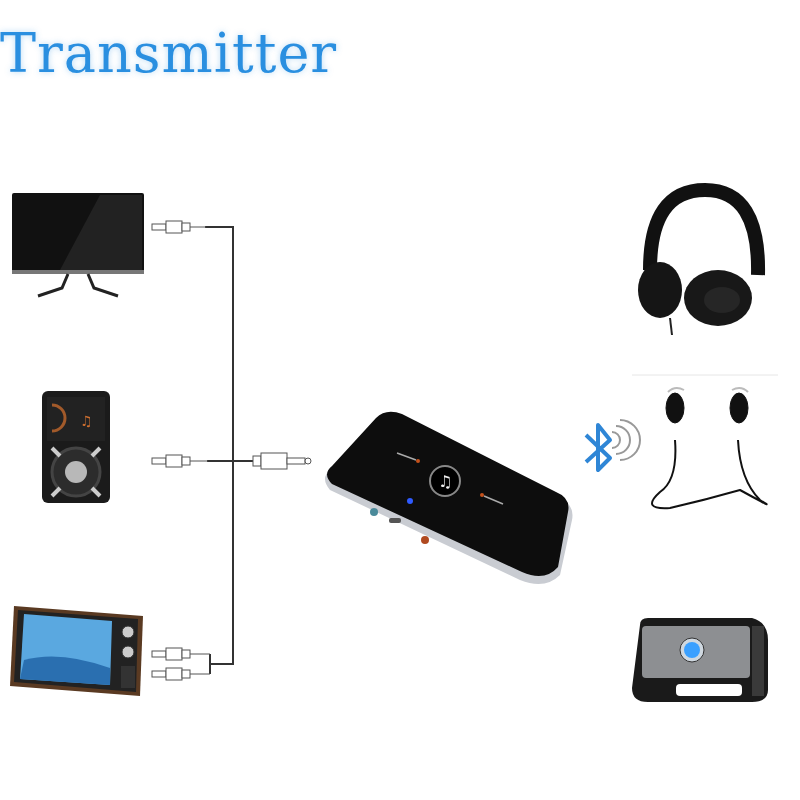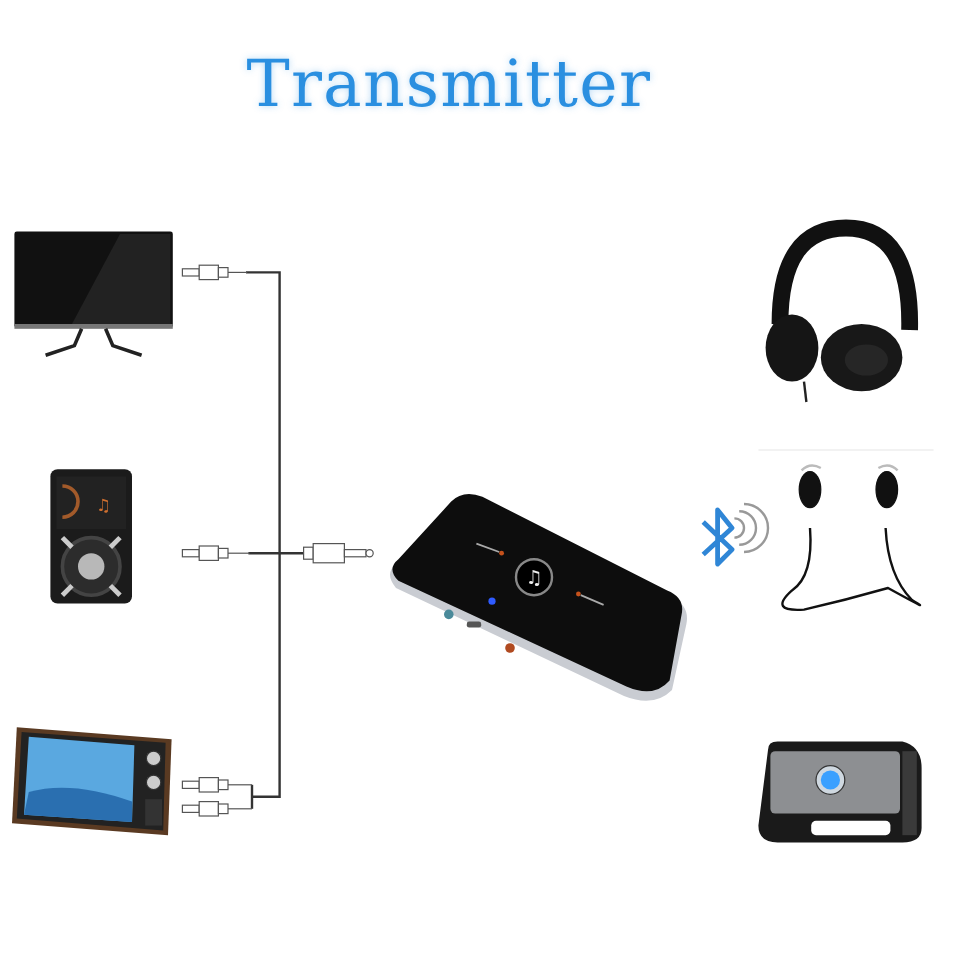--- a/index.html
+++ b/index.html
@@ -1,18 +1,18 @@
 <!DOCTYPE html>
 <html><head>
 <meta charset="utf-8">
 <style>
   html, body { margin: 0; padding: 0; background: #ffffff; }
   body { width: 800px; height: 800px; position: relative; overflow: hidden; font-family: "DejaVu Serif", serif; }
   .title {
-    position: absolute; left: 0; top: 38px; width: 748px; text-align: center;
+    position: absolute; left: 0; top: 22px; width: 748px; text-align: left;
     font-family: "DejaVu Serif", "Liberation Serif", serif;
     font-size: 54px; letter-spacing: 1px; color: #2a8fe0;
     text-shadow: 0 0 6px rgba(42,143,224,0.35);
   }
   .canvas { position: absolute; left: 0; top: 0; width: 800px; height: 800px; }
 </style>
 </head>
 <body>
 
 <div class="title">Transmitter</div>

